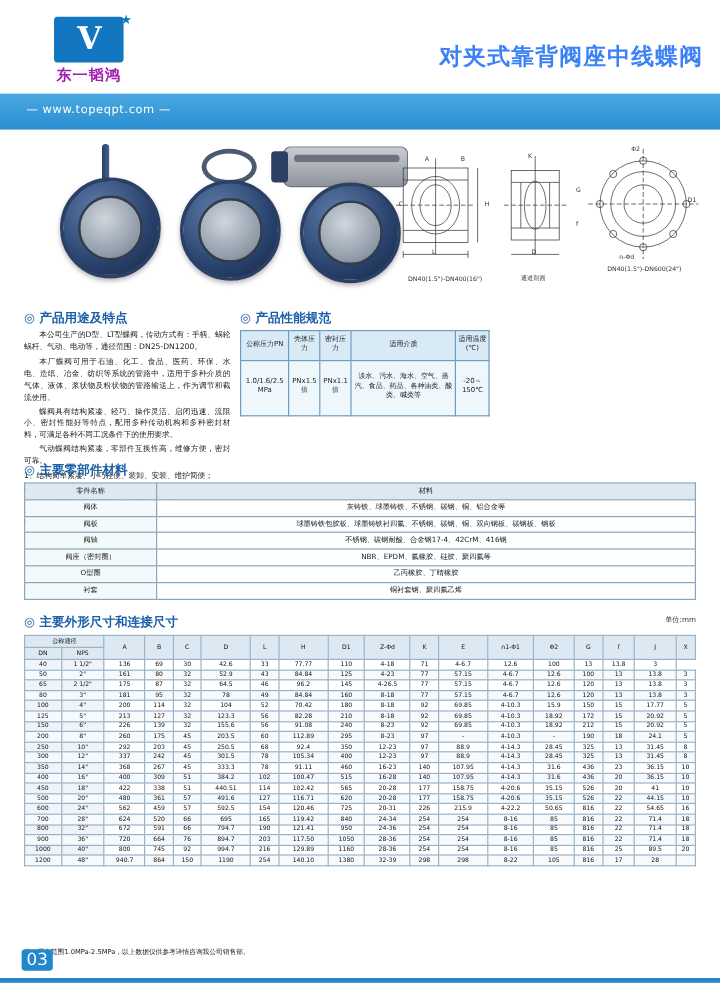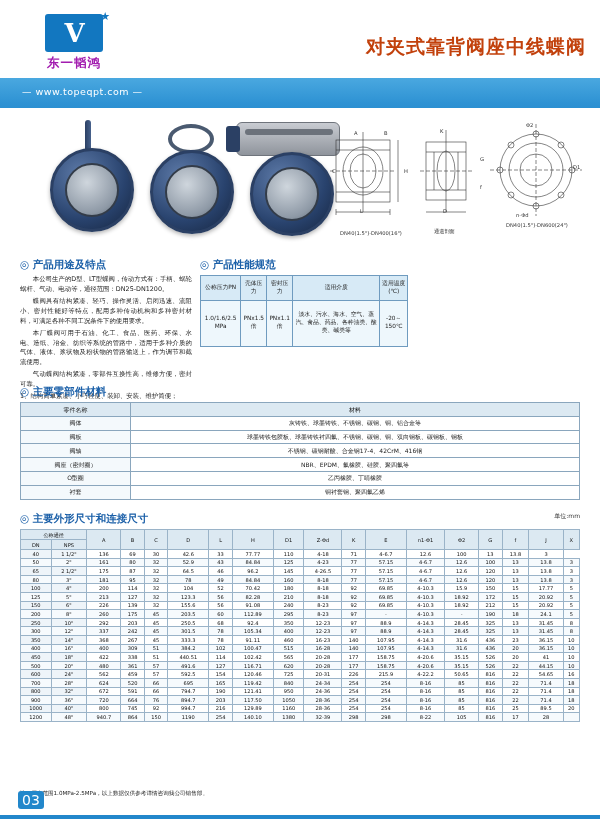--- a/index.html
+++ b/index.html
@@ -47,21 +47,21 @@
     color:#1277c0; font-size:11px;
   }
   .logo-cn {
     margin-top:3px;
     font-size:12.5px; font-weight:bold; color:#a21caf;
     letter-spacing:1px;
     text-align:right;
   }
   .header-title {
     position:absolute; right:14px; top:34px;
-    font-size:19px; font-weight:bold; color:#c2410c;
+    font-size:19px; font-weight:bold; color:#3b82f6;
     letter-spacing:1px;
   }
 
   
   .blue-bar {
     position:absolute; left:0; top:78px; width:600px; height:44px;
     background:linear-gradient(180deg,#4aa8e0 0%, #2f93d4 55%, #2287cb 100%);
   }
   .blue-bar .url {
     position:absolute; left:22px; top:8px;
@@ -314,22 +314,22 @@
       <div class="dwg-label" style="left:10px; top:118px;">DN40(1.5")-DN400(16")</div>
       <div class="dwg-label" style="left:176px; top:110px;">DN40(1.5")-DN600(24")</div>
       <div class="dwg-label" style="left:104px; top:116px;">通道剖面</div>
     </div>
   </div>
 
   <div class="left-col">
     <div class="sec-h">◎ 产品用途及特点</div>
     <div class="body-text">
       <p>本公司生产的D型、LT型蝶阀，传动方式有：手柄、蜗轮蜗杆、气动、电动等，通径范围：DN25-DN1200。</p>
+      <p>本厂蝶阀可用于石油、化工、食品、医药、环保、水电、造纸、冶金、纺织等系统的管路中，适用于多种介质的气体、液体、浆状物及粉状物的管路输送上，作为调节和截流使用。</p>
       <p>蝶阀具有结构紧凑、轻巧、操作灵活、启闭迅速、流阻小、密封性能好等特点，配用多种传动机构和多种密封材料，可满足各种不同工况条件下的使用要求。</p>
-      <p>本厂蝶阀可用于石油、化工、食品、医药、环保、水电、造纸、冶金、纺织等系统的管路中，适用于多种介质的气体、液体、浆状物及粉状物的管路输送上，作为调节和截流使用。</p>
       <p>气动蝶阀结构紧凑，零部件互换性高，维修方便，密封可靠。</p>
       <div>
         <div>1、结构简单紧凑、小巧轻便、装卸、安装、维护简便；</div>
         <div>2、90°启闭，开关迅速，操作阻矩小，省力轻便；</div>
         <div>3、密封性能好，使用寿命长，可达到零泄漏；</div>
         <div>4、流阻不同的零部件可以选配，可适用于多种介质；</div>
         <div>5、流量特性近似于直线，调节性能好。</div>
       </div>
     </div>
   </div>

